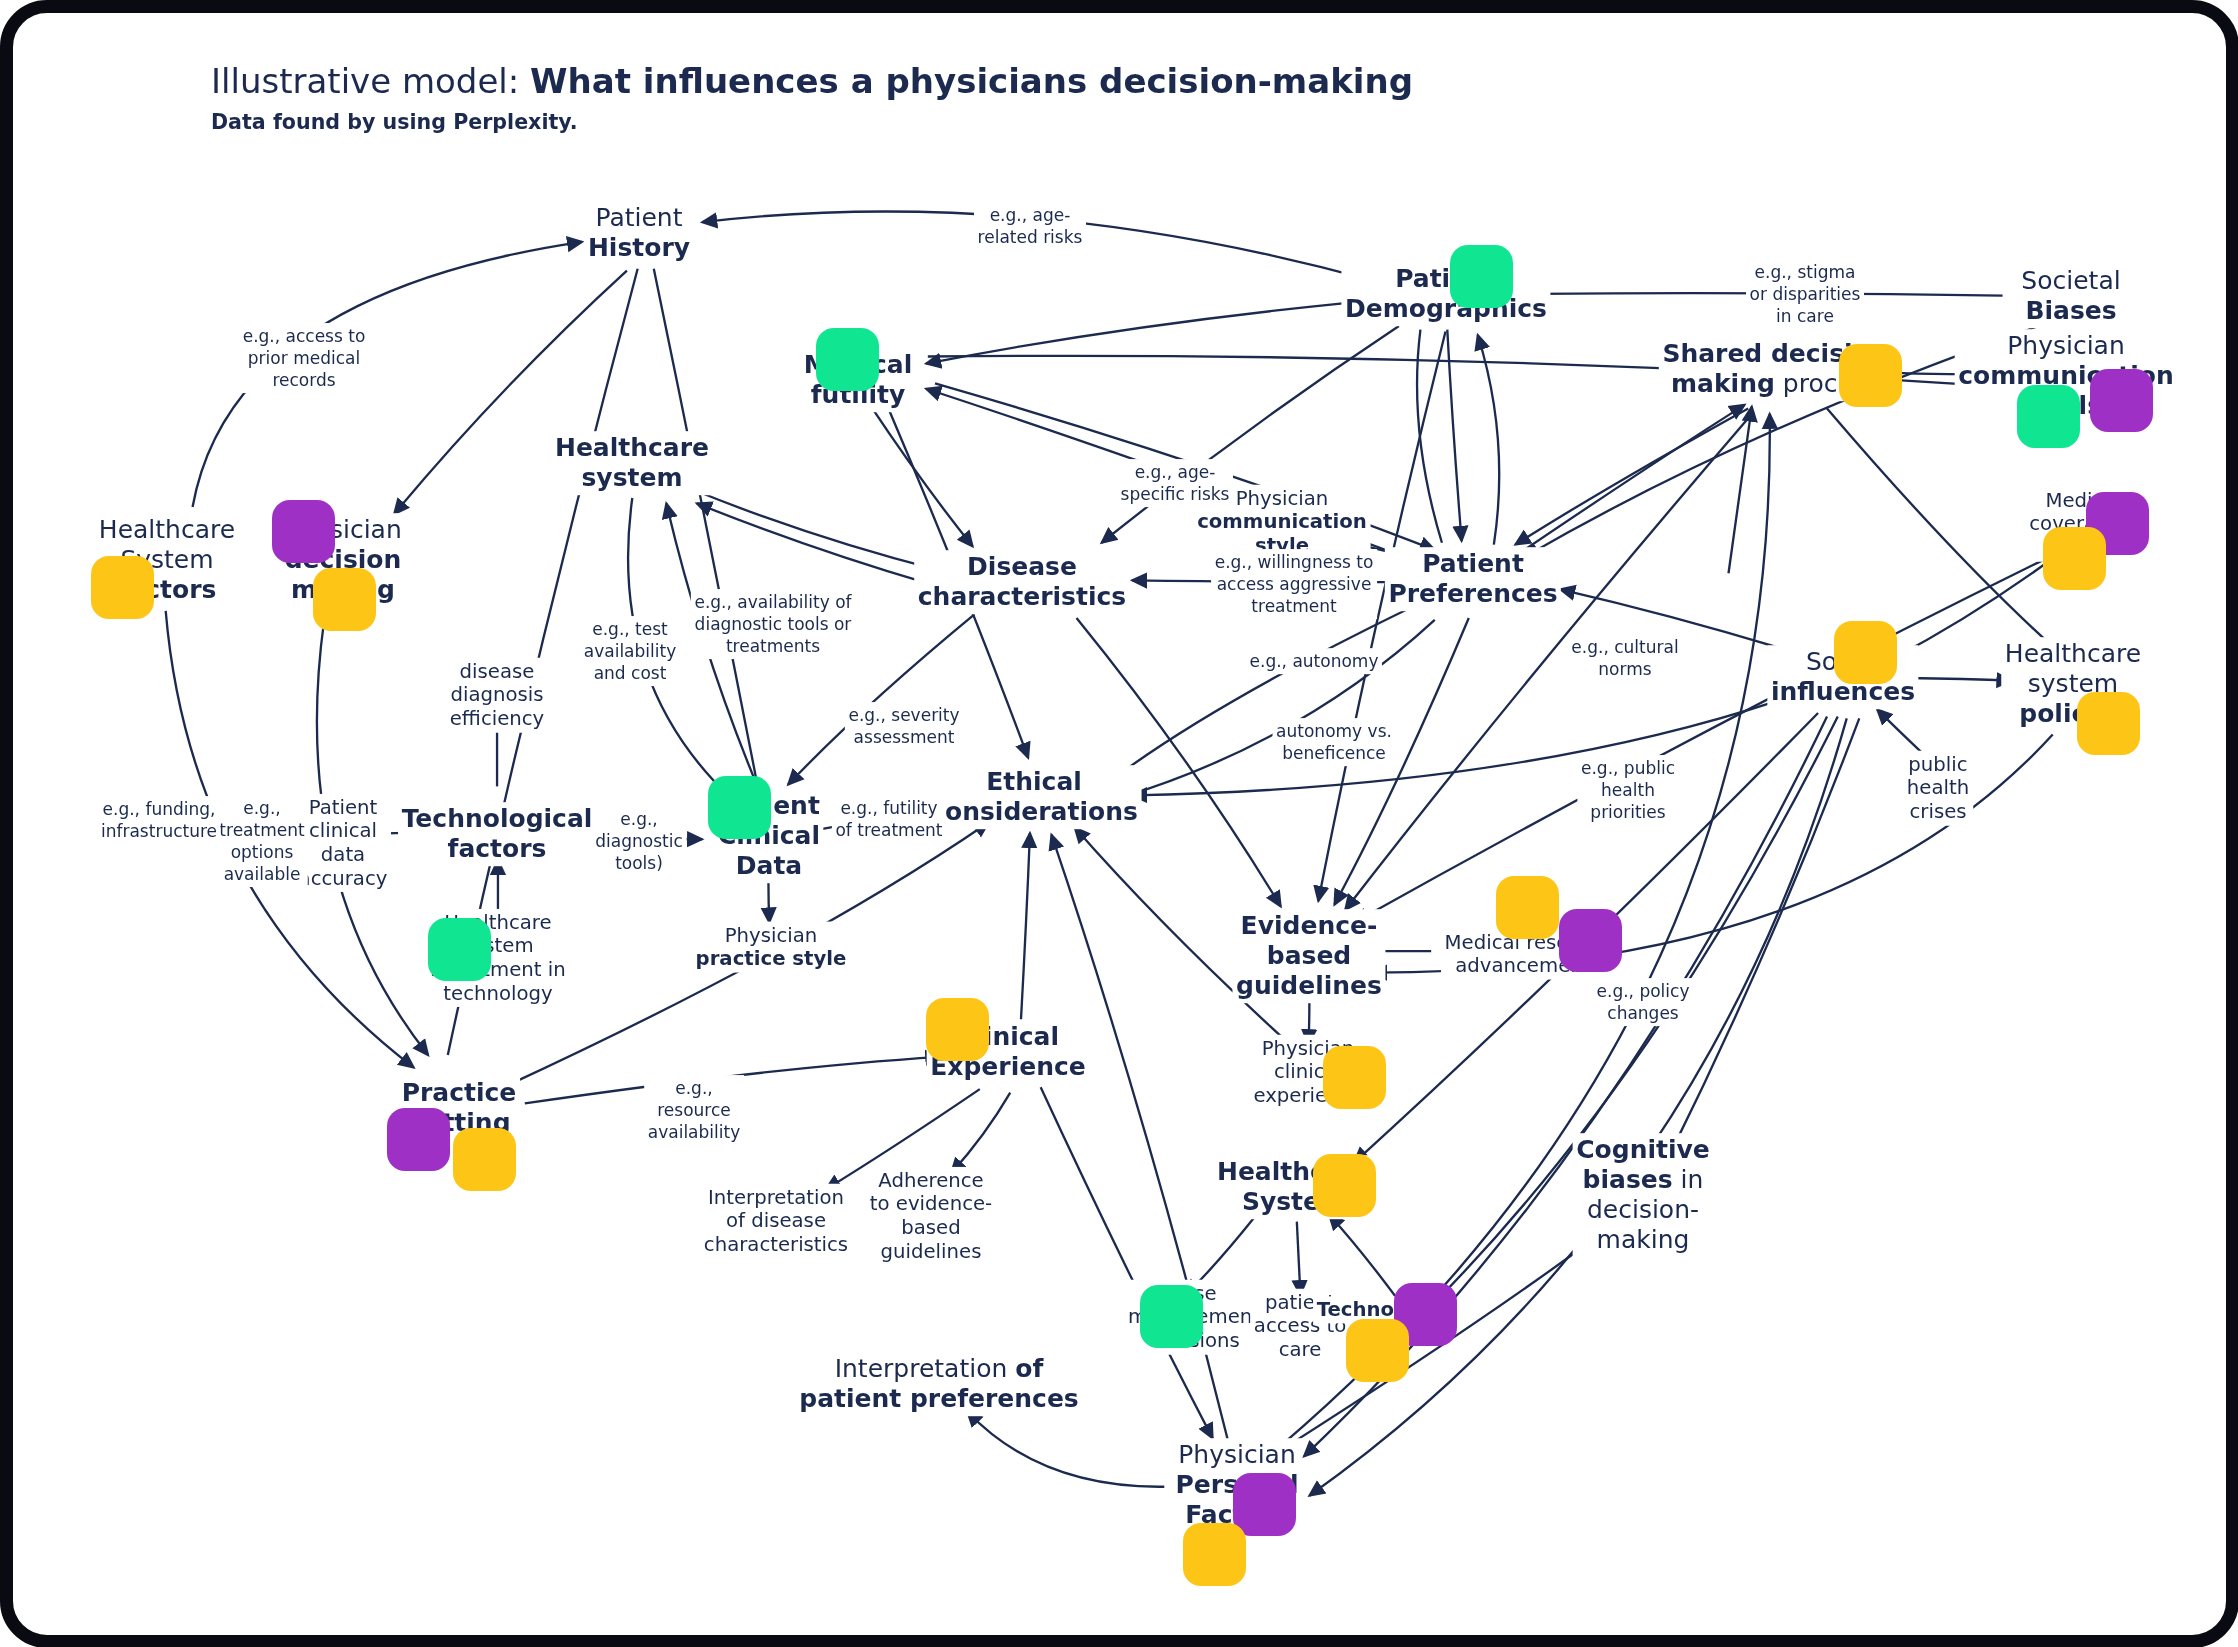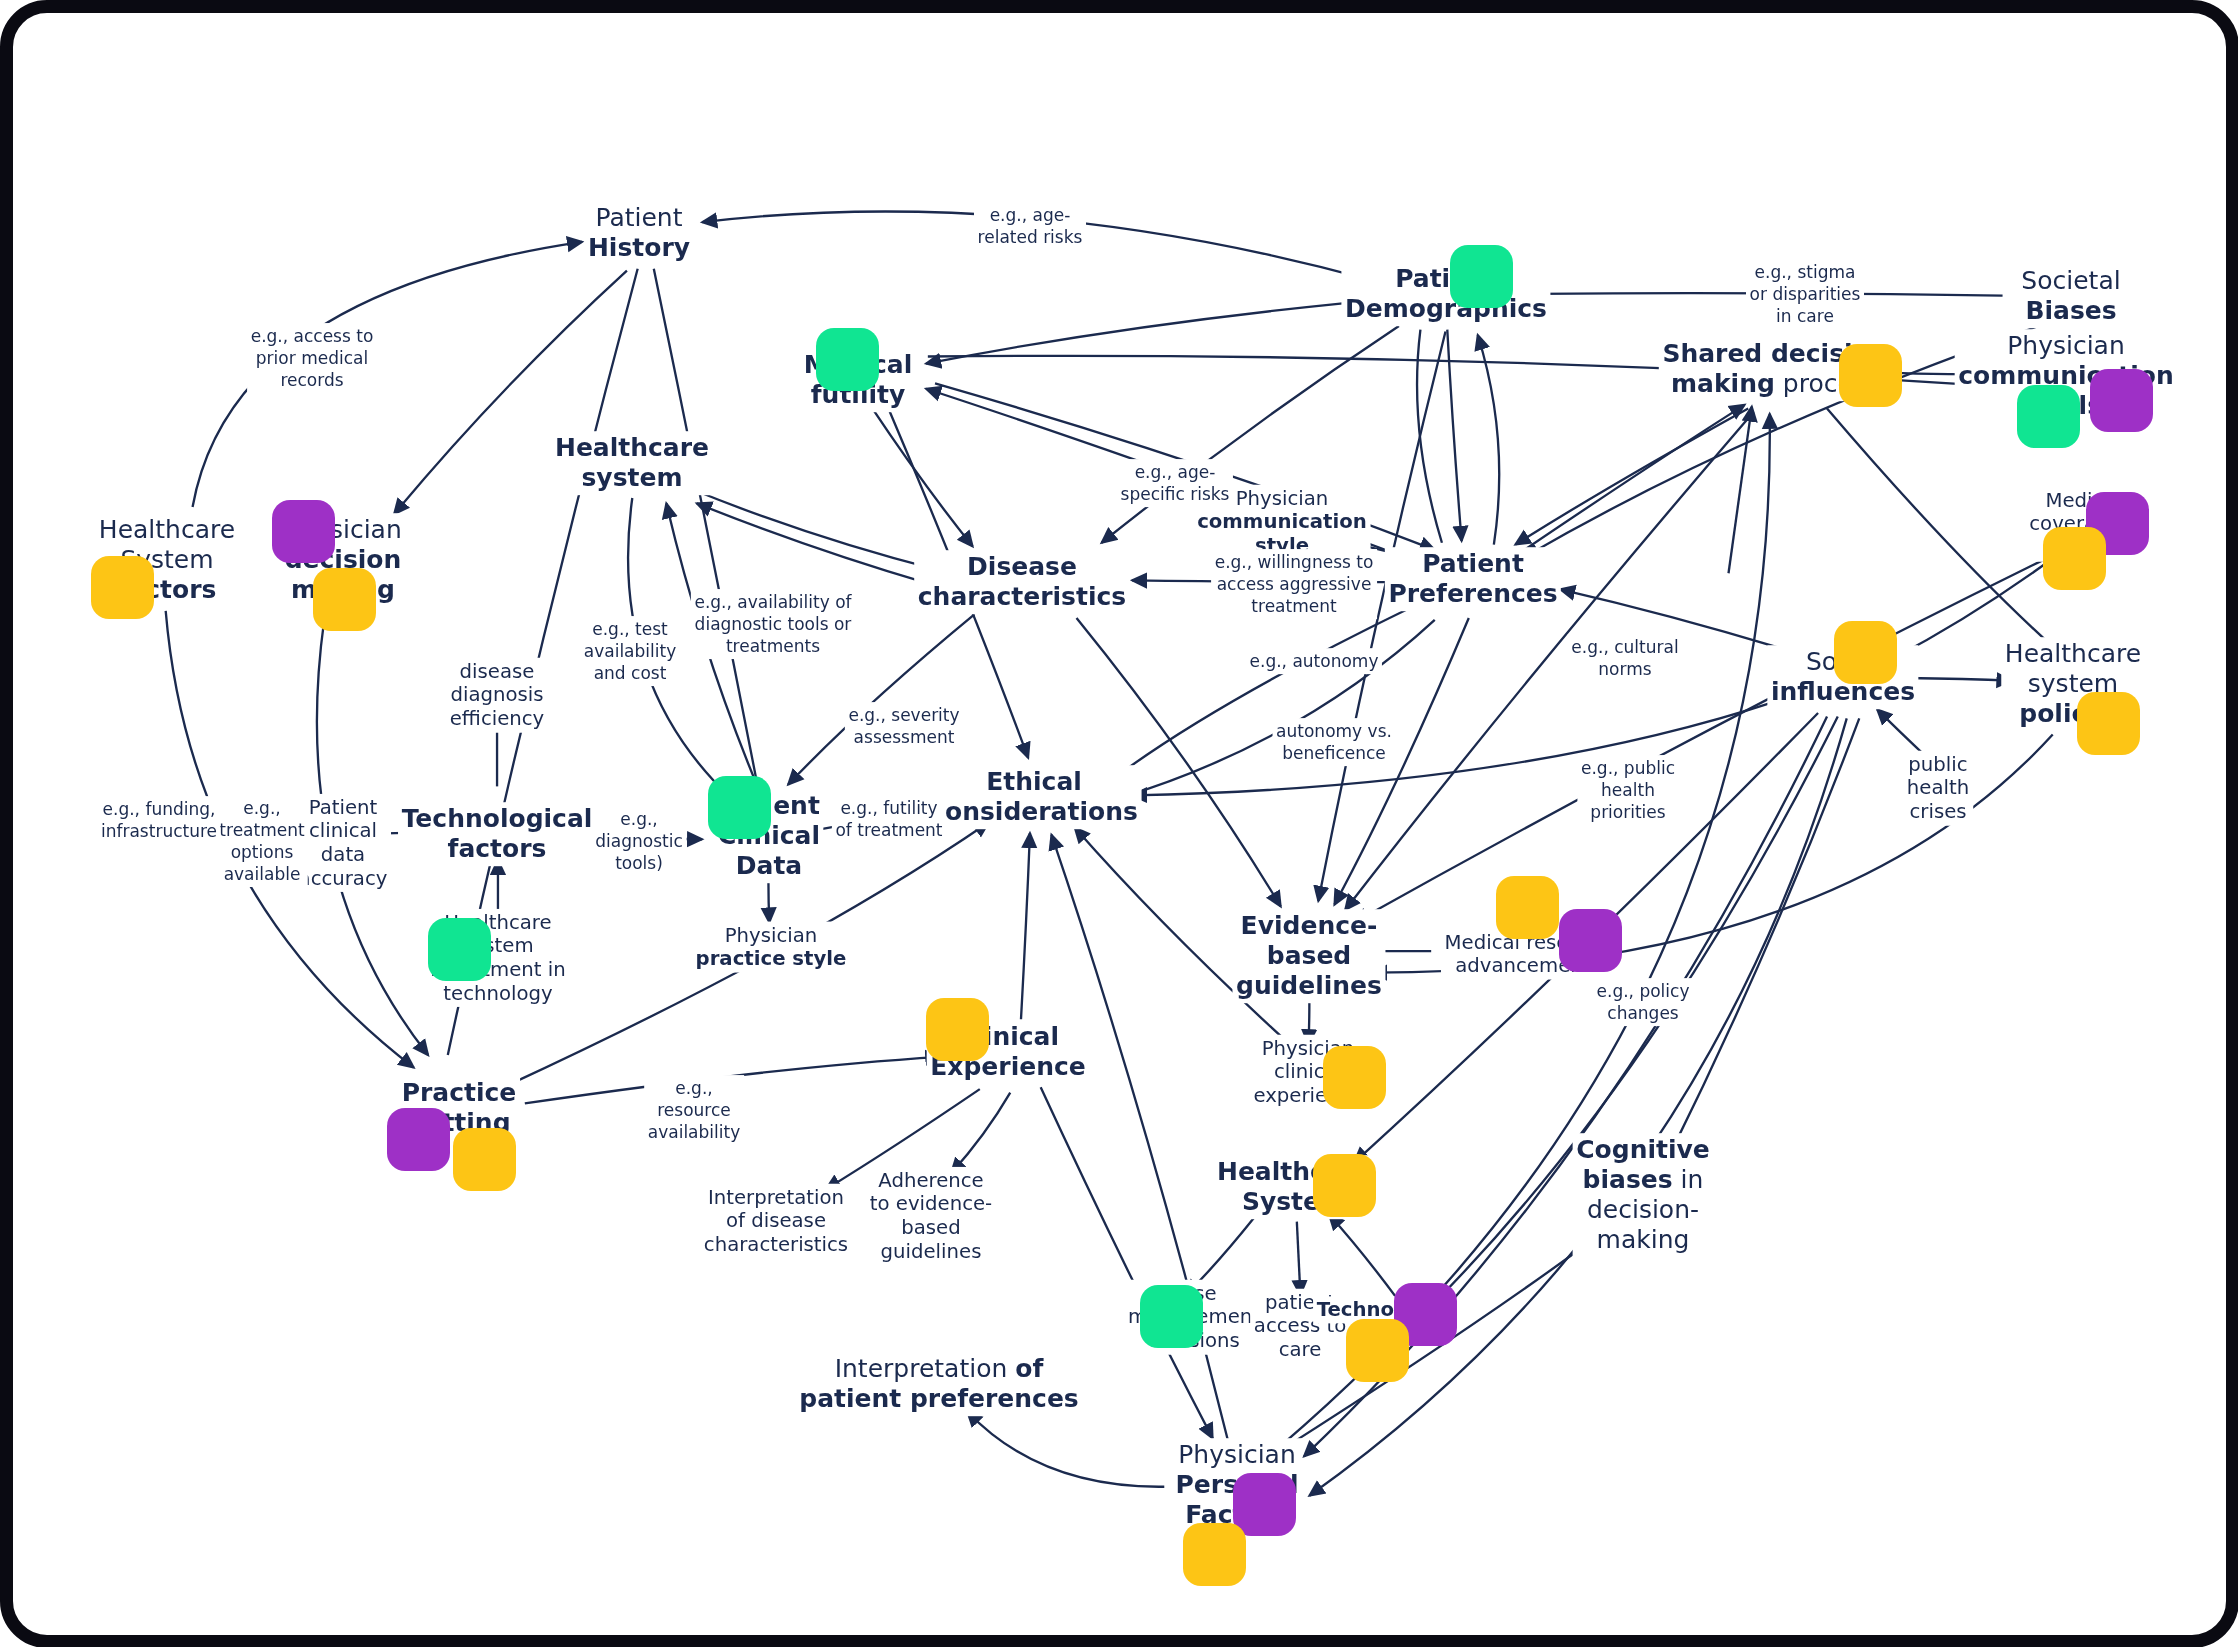--- a/index.html
+++ b/index.html
@@ -104,20 +104,24 @@
       <path class="ar" marker-end="url(#ah)" d="M858,984 Q858,1008 859,1030"></path>
       <path class="ar" marker-end="url(#ah)" d="M905,928 Q958,918 1042,904"></path>
       <path class="ar" d="M2290,625 Q2200,690 2112,736"></path>
       <path class="ar" d="M2040,456 Q2180,620 2292,722"></path>
       <path class="ar" marker-end="url(#ah)" d="M1952,456 Q1800,540 1692,608"></path>
       <path class="ar" marker-end="url(#ah)" d="M1044,428 Q1350,516 1602,614"></path>
       <path class="ar" marker-end="url(#ah)" d="M2282,362 Q1950,478 1702,622"></path>
     </g>
   </svg>
 
+  <div class="title">
+    <div class="t1"><span>Illustrative model: </span><span class="b">What influences a physicians decision-making</span></div>
+    <div class="t2">Data found by using Perplexity.</div>
+  </div>
 
   <div class="node" style="left:639px;top:233px">
     <span class="l">Patient</span>
     <span class="l b">History</span>
   </div>
   <div class="node" style="left:1446px;top:294px">
     <span class="l b">Patient</span>
     <span class="l b">Demographics</span>
   </div>
   <div class="node" style="left:2071px;top:296px">
@@ -290,21 +294,21 @@
 
   <div class="elabel" style="left:1030px;top:226px">
     <span class="l">e.g., age-</span>
     <span class="l">related risks</span>
   </div>
   <div class="elabel" style="left:1805px;top:294px">
     <span class="l">e.g., stigma</span>
     <span class="l">or disparities</span>
     <span class="l">in care</span>
   </div>
-  <div class="elabel" style="left:312px;top:358px">
+  <div class="elabel" style="left:304px;top:358px">
     <span class="l">e.g., access to</span>
     <span class="l">prior medical</span>
     <span class="l">records</span>
   </div>
   <div class="elabel" style="left:1175px;top:483px">
     <span class="l">e.g., age-</span>
     <span class="l">specific risks</span>
   </div>
   <div class="elabel" style="left:1294px;top:584px">
     <span class="l">e.g., willingness to</span>

